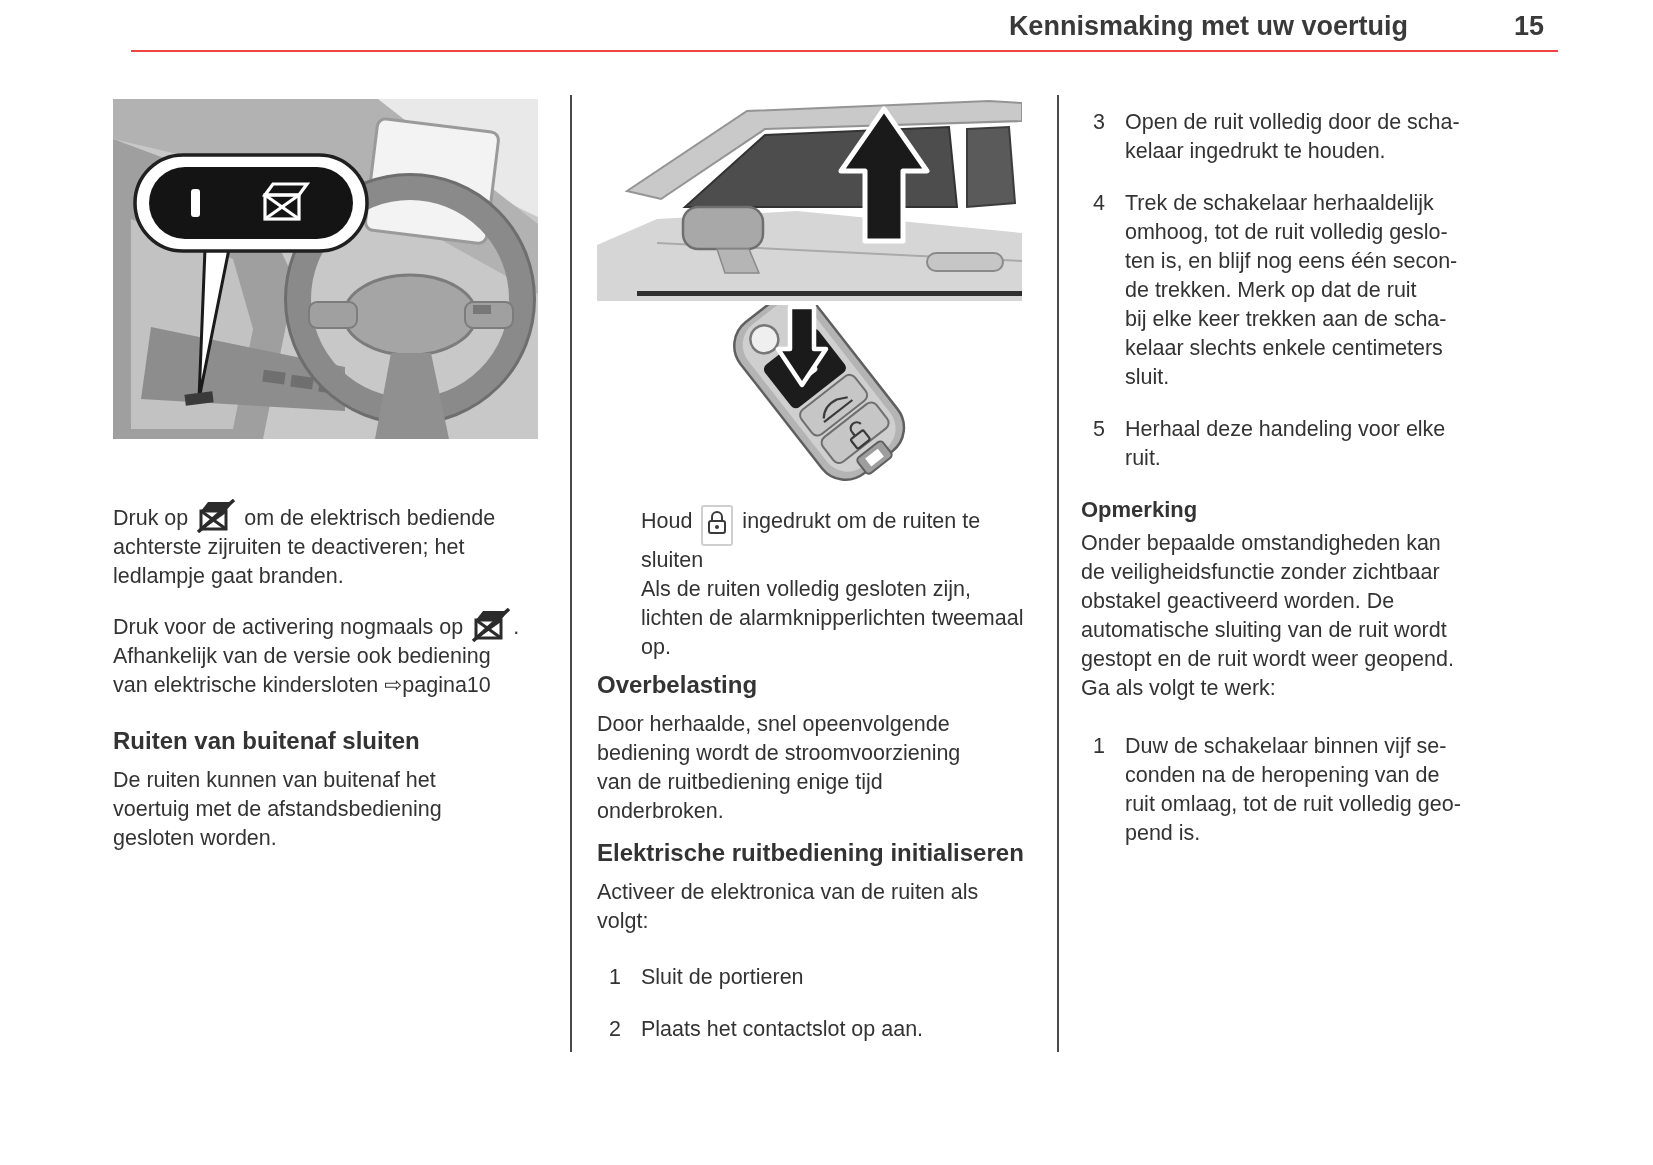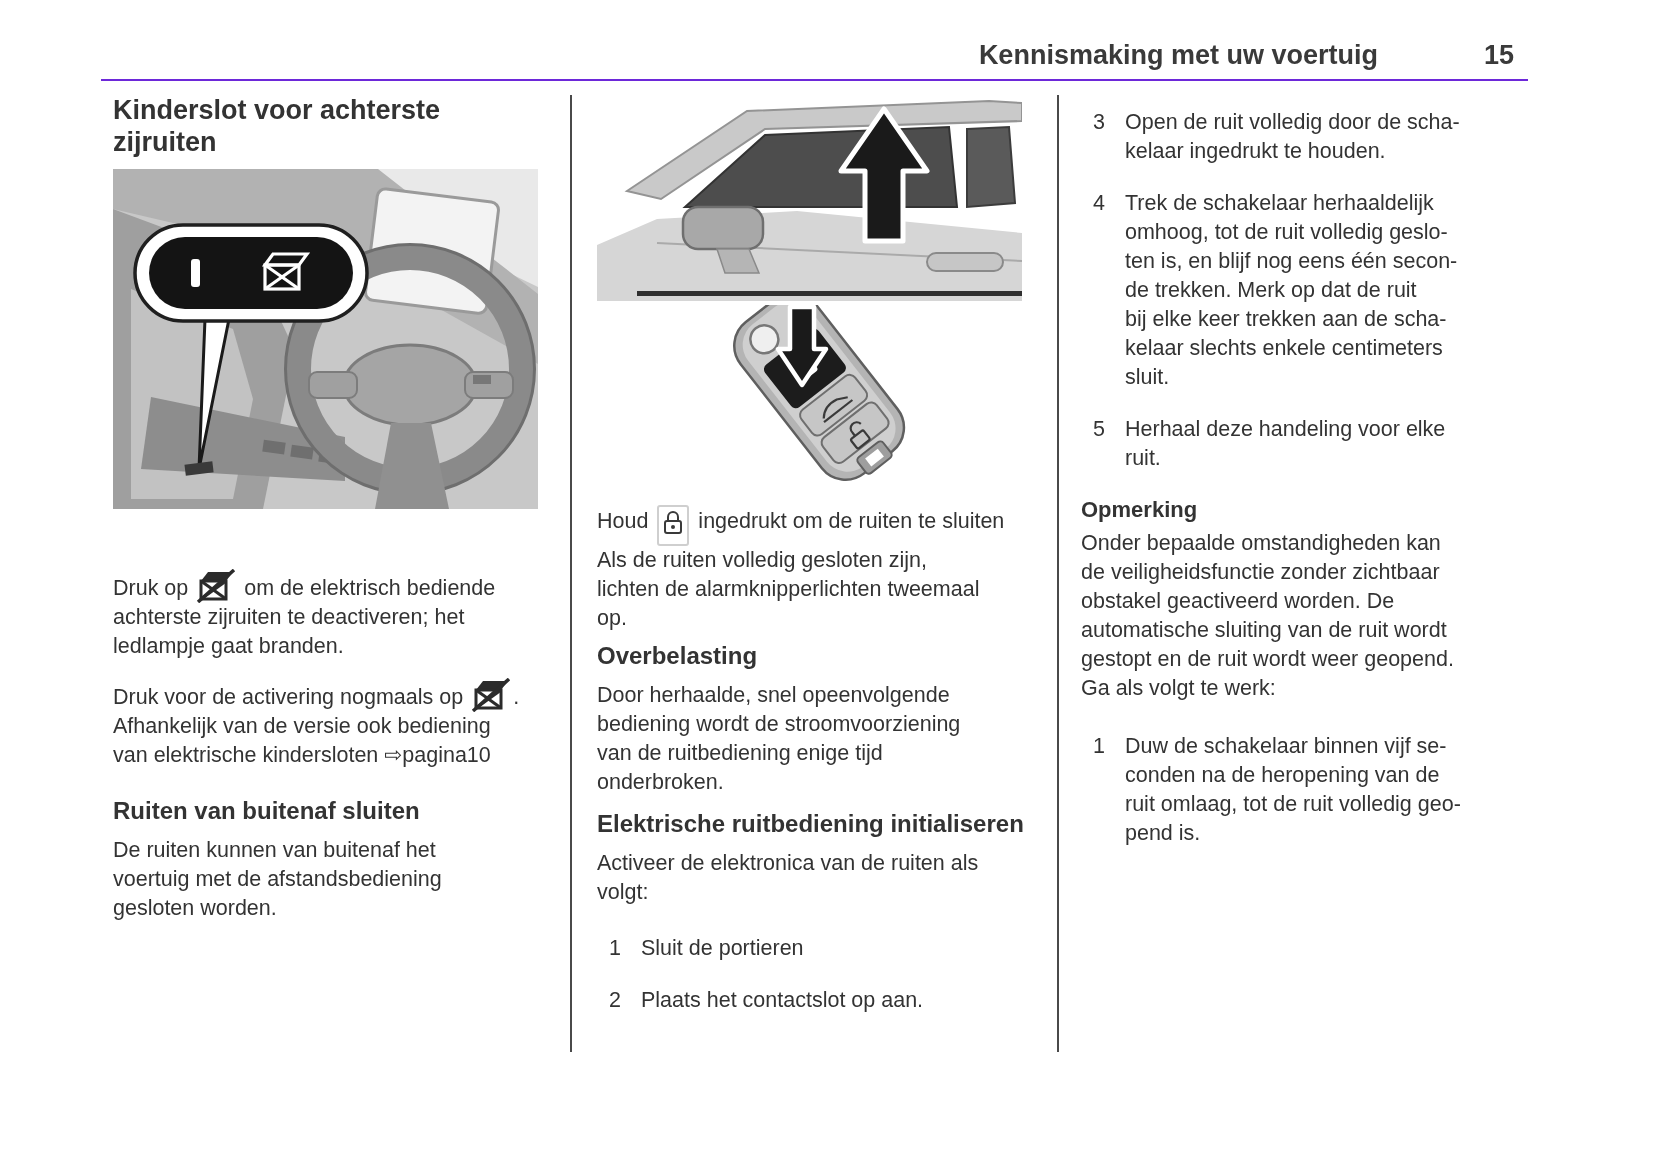--- a/index.html
+++ b/index.html
@@ -2,22 +2,22 @@
 <html><head>
 <meta charset="utf-8">
 <style>
   html,body{margin:0;padding:0;background:#ffffff;}
   .page{
     position:relative;width:1653px;height:1165px;background:#ffffff;
     font-family:"Liberation Sans", sans-serif;color:#333333;overflow:hidden;
   }
   
   .header{
-    position:absolute;left:101px;top:0;width:1427px;height:81px;
-    border-bottom:2px solid #6d28d9;box-sizing:border-box;
+    position:absolute;left:131px;top:0;width:1427px;height:52px;
+    border-bottom:2px solid #ef4444;box-sizing:border-box;
     display:flex;align-items:flex-end;justify-content:flex-end;
     gap:106px;padding:0 14px 8px 0;
   }
   .header-title{font-size:27px;font-weight:bold;color:#3a3a3a;}
   .page-number{font-size:27px;font-weight:bold;color:#3a3a3a;}
   
   .vrule{position:absolute;top:95px;width:2px;height:957px;background:#4a4a4a;}
   .vrule.r1{left:570px;}
   .vrule.r2{left:1057px;}
   
@@ -48,21 +48,20 @@
 
   <div class="header">
     <span class="header-title">Kennismaking met uw voertuig</span>
     <span class="page-number">15</span>
   </div>
 
   <div class="vrule r1"></div>
   <div class="vrule r2"></div>
 
   <div class="col col1">
-    <h1>Kinderslot voor achterste zijruiten</h1>
 
     <svg class="figure" width="425" height="340" viewBox="0 0 425 340" style="margin-top:11px;">
       <rect x="0" y="0" width="425" height="340" fill="#c8c8c8"></rect>
       <polygon points="250,0 425,0 425,118 300,58" fill="#e9e9e9"></polygon>
       <polygon points="0,0 265,0 425,125 425,195 300,125 120,68 0,40" fill="#b2b2b2"></polygon>
       <polygon points="0,40 140,92 182,182 150,340 0,340" fill="#9f9f9f"></polygon>
       <polygon points="18,120 120,160 140,230 120,330 18,330" fill="#c2c2c2"></polygon>
       <polygon points="38,228 232,268 232,312 28,300" fill="#8d8d8d"></polygon>
       <rect x="150" y="272" width="22" height="12" fill="#6f6f6f" transform="rotate(8 160 278)"></rect>
       <rect x="178" y="277" width="22" height="12" fill="#6f6f6f" transform="rotate(8 188 283)"></rect>
@@ -154,21 +153,21 @@
         <g stroke="#3a3a3a" stroke-width="2.2" fill="none">
           <path d="M -2 157 v -4 a 6 6 0 0 1 12 -2"></path>
           <rect x="-8" y="157" width="16" height="12" rx="2"></rect>
         </g>
         <rect x="-16" y="176" width="32" height="20" rx="4" fill="#9e9e9e" stroke="#5f5f5f" stroke-width="2"></rect>
         <rect x="-8" y="181" width="16" height="10" fill="#ffffff"></rect>
       </g>
       <polygon points="193,2 217,2 217,44 229,44 205,80 181,44 193,44" fill="#1a1a1a" stroke="#ffffff" stroke-width="4.5" stroke-linejoin="round"></polygon>
     </svg>
 
-    <p style="margin-top:16px;"><span>Houd </span><span class="keybox"><svg width="22" height="28" viewBox="0 0 22 28">
+    <p style="margin-top:16px;margin-left:44px;"><span>Houd </span><span class="keybox"><svg width="22" height="28" viewBox="0 0 22 28">
             <g stroke="#3a3a3a" stroke-width="2" fill="none">
               <path d="M 6 13 V 9 a 5 5 0 0 1 10 0 v 4"></path>
               <rect x="3" y="13" width="16" height="12" rx="2"></rect>
               <circle cx="11" cy="19" r="2" fill="#3a3a3a" stroke="none"></circle>
             </g>
           </svg></span><span class="ml"> ingedrukt om de ruiten te sluiten
 Als de ruiten volledig gesloten zijn,
 lichten de alarmknipperlichten tweemaal
 op.</span></p>
 

